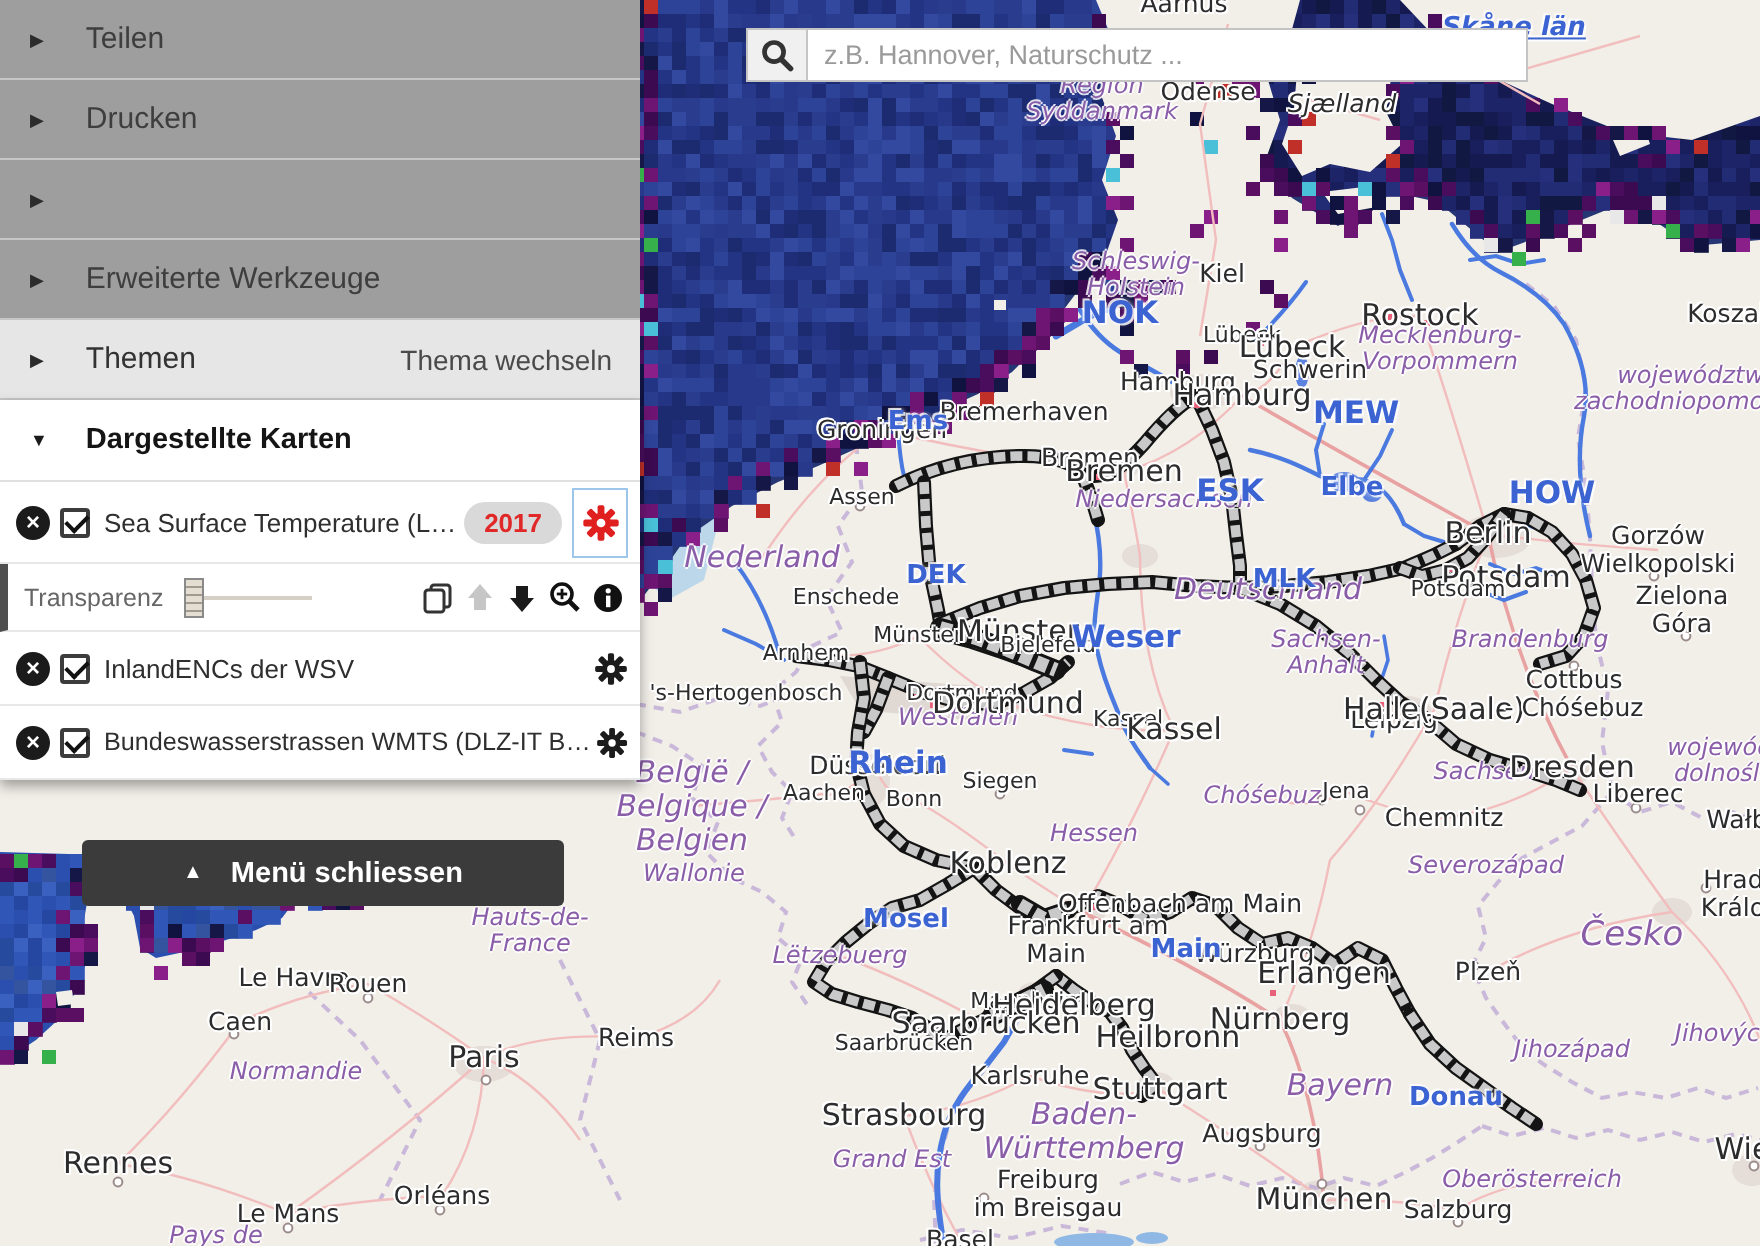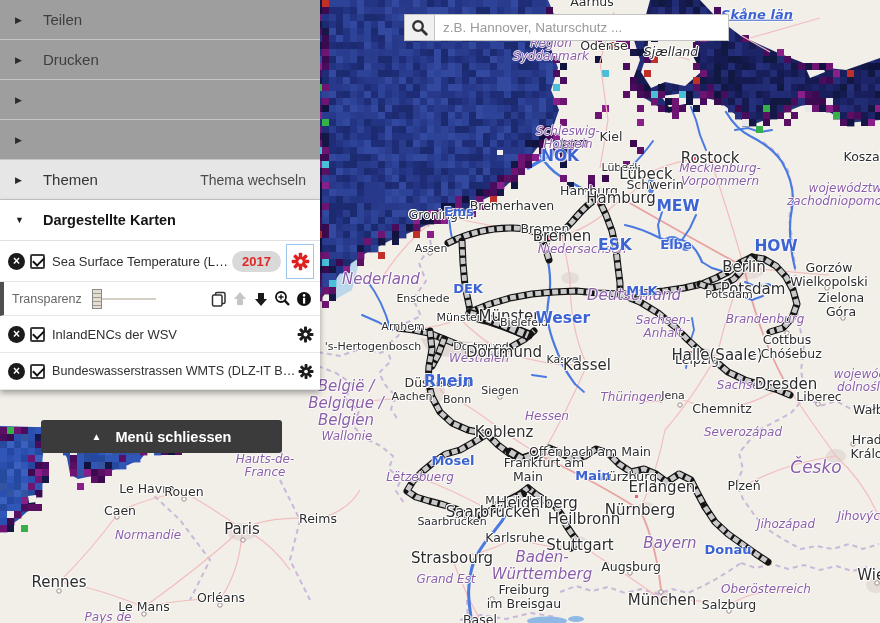--- a/index.html
+++ b/index.html
@@ -43,21 +43,21 @@
   .transp-label { font-size:12.5px; color:#666; }
   .track { position:relative; width:62px; height:2px; background:#d6cfc6; margin-left:12px; }
   .thumb { position:absolute; left:-2px; top:-9px; width:10px; height:20px; background:repeating-linear-gradient(180deg,#e4ddd2 0 3px,#a09a90 3px 4px); border:1px solid #8a8a8a; cursor:pointer; }
   .t-icons { margin-left:auto; display:flex; align-items:center; gap:5px; padding-right:2px; }
   .t-icons svg { cursor:pointer; }
   .link-row { height:27px; display:flex; align-items:center; justify-content:center; font-size:13.5px; color:#222; background:#fff; cursor:pointer; }
   .close-btn { position:absolute; left:41px; top:420px; width:241px; height:33px; z-index:11; background:#3b3b3b; border:none; border-radius:3px; color:#fff; font-weight:bold; font-size:14.5px; font-family:inherit; display:flex; align-items:center; justify-content:center; gap:14px; cursor:pointer; }
   .close-btn .tri-up { font-size:10px; }
 
   
-  .searchbar { position:absolute; left:404px; top:14px; width:325px; height:27px; display:flex; z-index:10; }
+  .searchbar { position:absolute; left:373px; top:14px; width:391px; height:27px; display:flex; z-index:10; }
   .search-btn { width:30px; background:#f0f0f0; border:1px solid #c4c4c4; border-right:none; display:flex; align-items:center; justify-content:center; cursor:pointer; }
   .search-input { flex:1; border:1px solid #c4c4c4; background:#fff; font-size:13.5px; padding:0 8px; color:#333; font-family:inherit; }
   .search-input::placeholder { color:#9a9a9a; }
 </style>
 </head>
 <body>
 
 <div class="stage">
 
   <div id="mapwrap">
@@ -2447,21 +2447,21 @@
         <span class="lbl-region s1" style="left: 582px; top: 250px;">Niedersachsen</span>
         <span class="lbl-region s2" style="left: 381px; top: 279px;">Nederland</span>
         <span class="lbl-region s2" style="left: 634px; top: 295px;">Deutschland</span>
         <span class="lbl-region s1" style="left: 765px; top: 320px;">Brandenburg</span>
         <span class="lbl-region s1" style="left: 663px; top: 327px;">Sachsen-
 Anhalt</span>
         <span class="lbl-region s1" style="left: 479px; top: 359px;">Westfalen</span>
         <span class="lbl-region s1" style="left: 742px; top: 386px;">Sachsen</span>
         <span class="lbl-region s1" style="left: 874px; top: 381px;">województwo
 dolnośląskie</span>
-        <span class="lbl-region s1" style="left: 631px; top: 398px;">Thüringen</span>
+        <span class="lbl-region s1" style="left: 631px; top: 398px;">Chóśebuz</span>
         <span class="lbl-region s1" style="left: 547px; top: 417px;">Hessen</span>
         <span class="lbl-region s2" style="left: 346px; top: 403px;">België /
 Belgique /
 Belgien</span>
         <span class="lbl-region s1" style="left: 347px; top: 437px;">Wallonie</span>
         <span class="lbl-region s1" style="left: 265px; top: 466px;">Hauts-de-
 France</span>
         <span class="lbl-region s1" style="left: 420px; top: 478px;">Lëtzebuerg</span>
         <span class="lbl-region s1" style="left: 743px; top: 433px;">Severozápad</span>
         <span class="lbl-region s3" style="left: 816px; top: 468px;">Česko</span>
@@ -2587,20 +2587,21 @@
     </div>
     <div class="menu-item">
       <span class="tri">▶</span>
       <span>Drucken</span>
     </div>
     <div class="menu-item">
       <span class="tri">▶</span>
     </div>
     <div class="menu-item">
       <span class="tri">▶</span>
+      <span>Erweiterte Werkzeuge</span>
     </div>
     <div class="menu-item themen">
       <span class="tri">▶</span>
       <span>Themen</span>
       <span class="right">Thema wechseln</span>
     </div>
 
     <div class="panel">
       <div class="panel-header">
         <span class="tri">▼</span>

